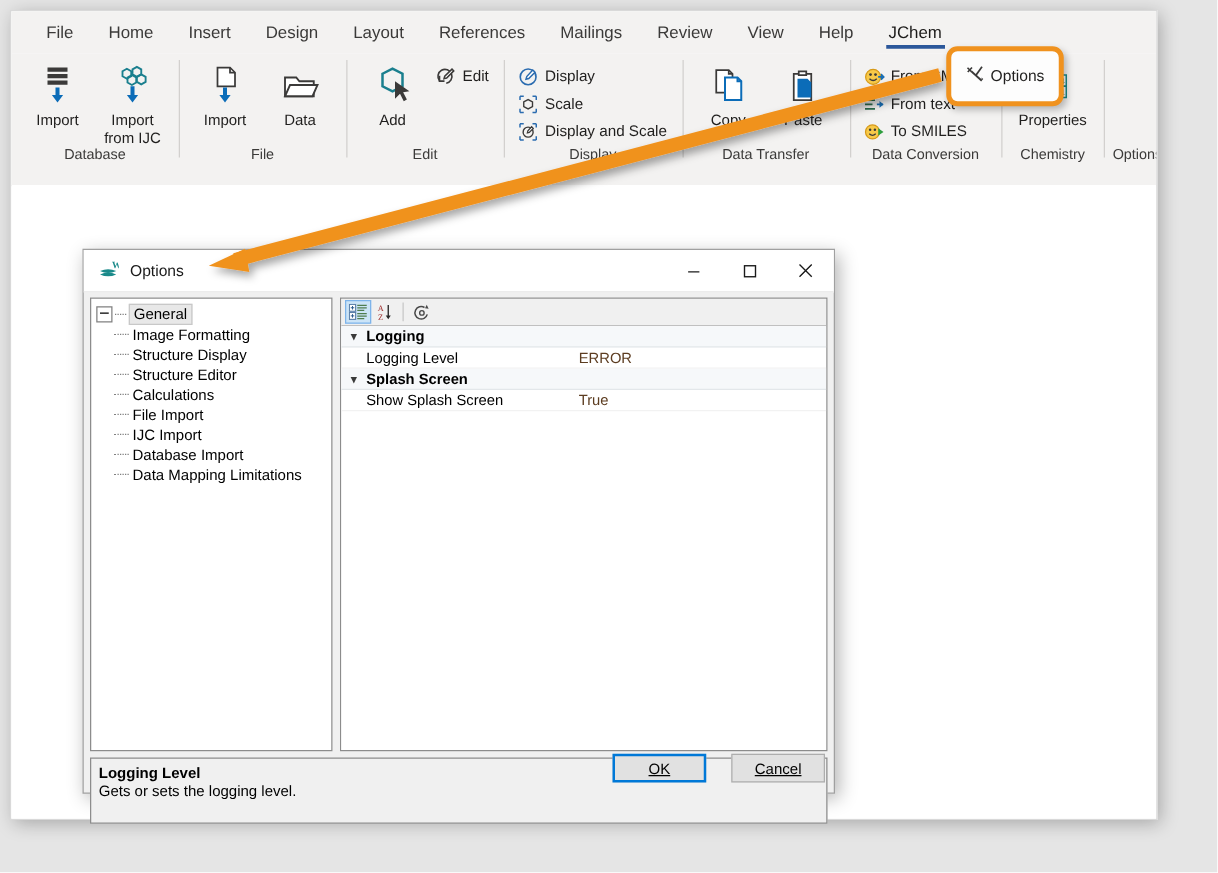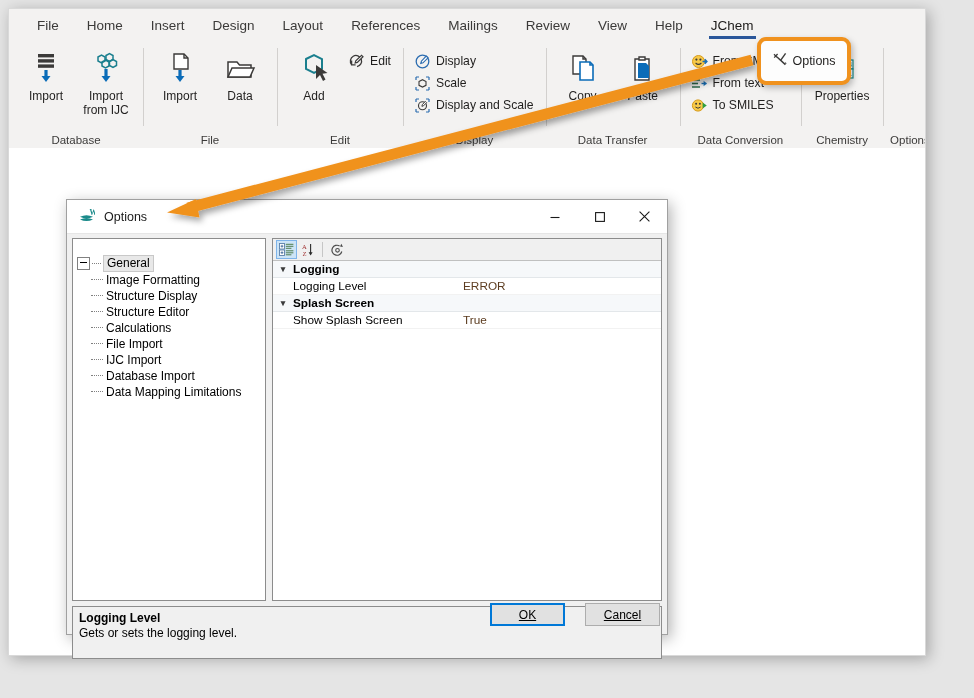--- a/index.html
+++ b/index.html
@@ -78,21 +78,21 @@
   .rgroup-items {
     display: flex;
     align-items: flex-start;
     flex: 1;
     padding-top: 5px;
   }
   .rgroup-label {
     text-align: center;
     font-size: 11.5px;
     color: #3b3a39;
-    padding-bottom: 0;
+    padding-bottom: 16px;
     height: 15px;
     line-height: 15px;
   }
 
   .big-btn {
     width: 58px;
     display: flex;
     flex-direction: column;
     align-items: center;
     padding: 3px 1px 0 1px;
@@ -178,21 +178,20 @@
     background: #ffffff;
     border: 1px solid #8c8c8c;
     box-sizing: border-box;
     overflow: hidden;
     padding: 4px 0 0 4px;
   }
   .tree-root {
     display: flex; align-items: center;
     font-size: 12px; color: #000;
     height: 17px;
-    margin-top: 12px;
   }
   .tree-root .expander {
     width: 11px; height: 11px;
     border: 1px solid #808080;
     background: #fff;
     position: relative;
     margin-right: 2px;
     flex: none;
   }
   .tree-root .expander::before {

